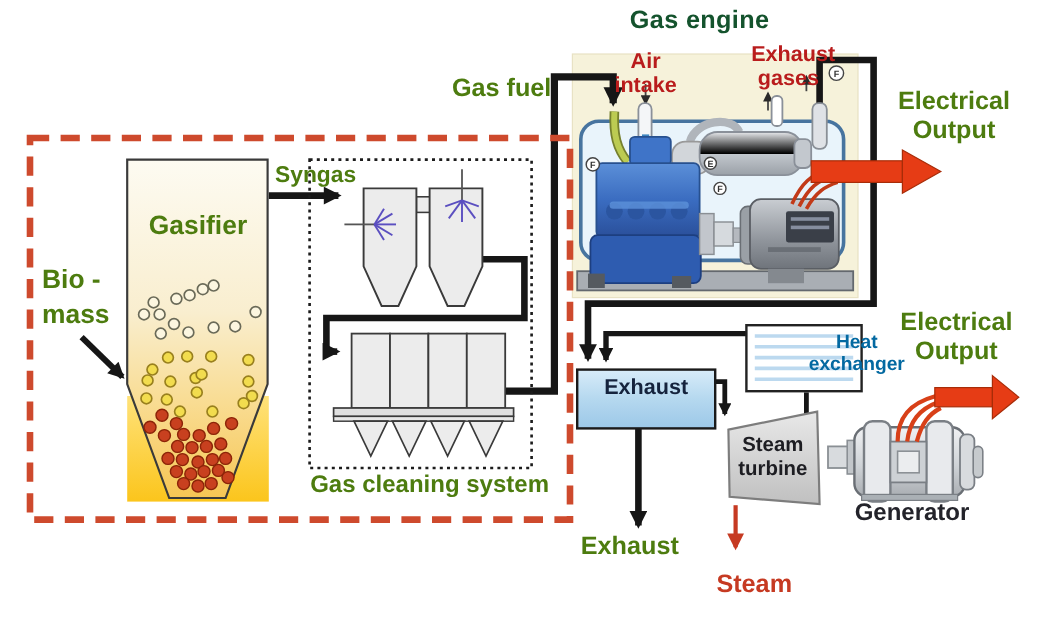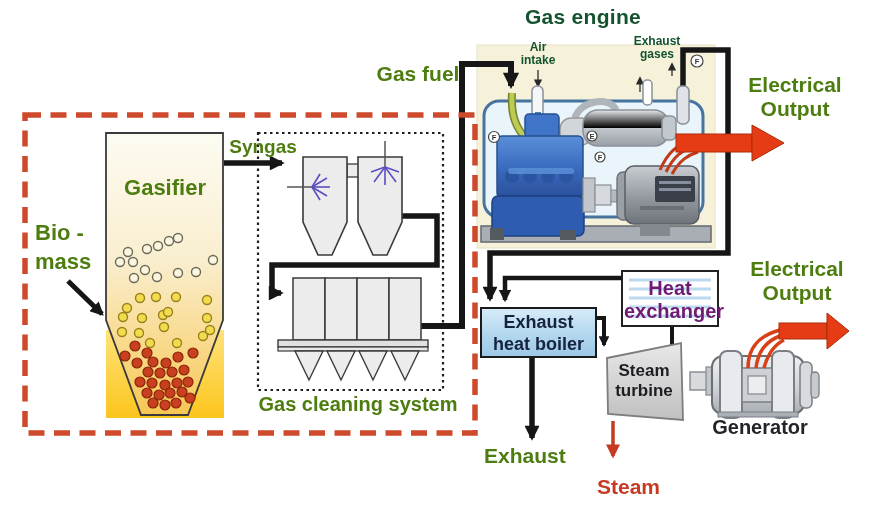--- a/index.html
+++ b/index.html
@@ -6,24 +6,24 @@
   .stage{position:relative;width:870px;height:522px;background:#ffffff;overflow:hidden;
          font-family:"Liberation Sans",sans-serif;}
   .stage svg{position:absolute;left:0;top:0;}
   .lbl{position:absolute;color:#4d7c0f;font-weight:600;white-space:nowrap;line-height:1.15;}
   .c{text-align:center;}
   .lbl span{display:block;}
   .t-title{font-size:21px;letter-spacing:.3px;color:#14532d;}
   .t-big{font-size:21px;}
   .t-med{font-size:19px;}
   .t-box{font-size:18px;color:#15233d;line-height:1.22;}
-  .t-hx{font-size:20px;color:#701a75;}
+  .t-hx{font-size:16px;color:#0369a1;padding-left:44px;}
   .t-turb{font-size:17px;color:#1d1d22;}
   .t-gen{font-size:20px;color:#23232a;}
-  .t-small{font-size:12px;line-height:1.12;color:#14532d;}
+  .t-small{font-size:18px;line-height:1.12;color:#b91c1c;}
   .t-red{color:#c63a22;}
 </style>
 </head>
 <body>
 
 <div class="stage">
 
 <svg width="870" height="522" viewBox="0 0 870 522">
   <defs>
     <marker id="aB" viewBox="0 0 10 10" refX="8.2" refY="5" markerWidth="3.2" markerHeight="2.7" orient="auto" markerUnits="strokeWidth">
@@ -351,21 +351,20 @@
   <span>Output</span>
 </div>
 
 <div class="lbl t-big c" style="left:740px;top:257px;width:114px;">
   <span>Electrical</span>
   <span>Output</span>
 </div>
 
 <div class="lbl t-box c" style="left:483px;top:312px;width:111px;">
   <span>Exhaust</span>
-  <span>heat boiler</span>
 </div>
 
 <div class="lbl t-hx c" style="left:624px;top:277px;width:92px;">
   <span>Heat</span>
   <span>exchanger</span>
 </div>
 
 <div class="lbl t-turb c" style="left:602px;top:361px;width:84px;">
   <span>Steam</span>
   <span>turbine</span>

